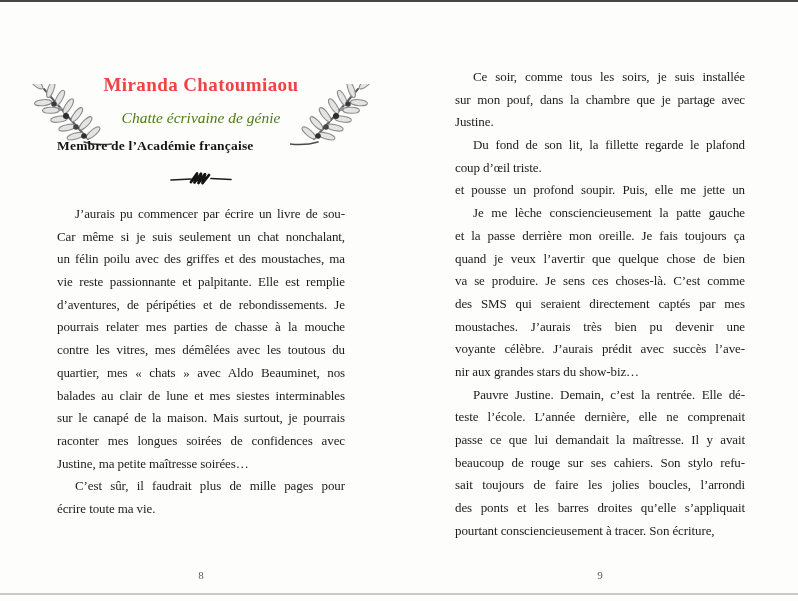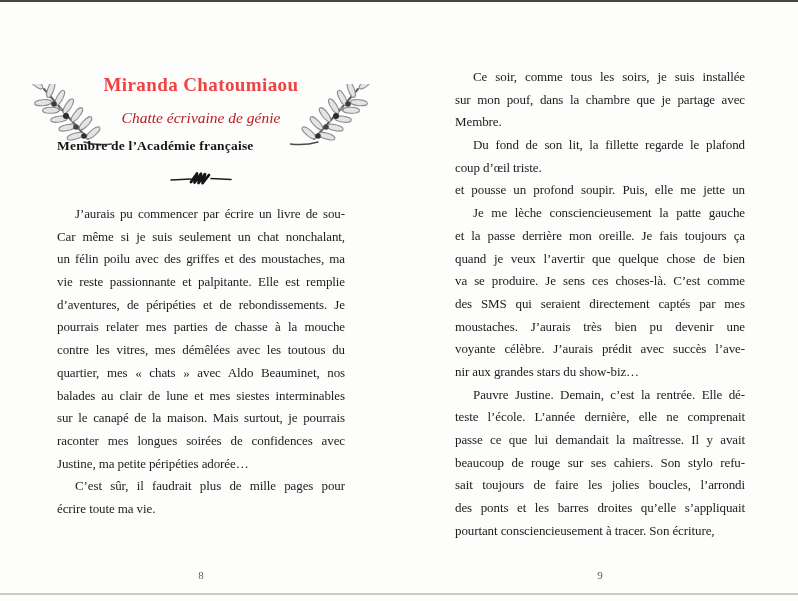--- a/index.html
+++ b/index.html
@@ -15,21 +15,21 @@
   .scanline-bottom { position: absolute; top: 593px; left: 0; width: 100%; height: 2px; background: #c9c9c9; }
 
   
   .hdr-title {
     position: absolute; left: 57px; top: 74px; width: 288px;
     text-align: center; font-size: 19px; font-weight: 700; letter-spacing: .4px;
     color: #ef4444;
   }
   .hdr-sub {
     position: absolute; left: 57px; top: 109px; width: 288px;
-    text-align: center; font-style: italic; font-size: 15.5px; color: #b91c1c;
+    text-align: center; font-style: italic; font-size: 15.5px; color: #4d7c0f;
   }
   .hdr-mem {
     position: absolute; left: 57px; top: 138px; width: 288px;
     text-align: left; font-weight: 700; font-size: 13.5px; letter-spacing: .2px;
     color: #141414;
   }
   .branch { position: absolute; width: 80px; height: 70px; }
   .branch.b-left  { left: 32px;  top: 84px; }
   .branch.b-right { left: 290px; top: 84px; transform: scaleX(-1); }
   .divider { position: absolute; left: 169px; top: 170px; width: 64px; height: 18px; }
@@ -183,33 +183,33 @@
         <div class="tline">Car même si je suis seulement un chat nonchalant,</div>
         <div class="tline">un félin poilu avec des griffes et des moustaches, ma</div>
         <div class="tline">vie reste passionnante et palpitante. Elle est remplie</div>
         <div class="tline">d’aventures, de péripéties et de rebondissements. Je</div>
         <div class="tline">pourrais relater mes parties de chasse à la mouche</div>
         <div class="tline">contre les vitres, mes démêlées avec les toutous du</div>
         <div class="tline">quartier, mes « chats » avec Aldo Beauminet, nos</div>
         <div class="tline">balades au clair de lune et mes siestes interminables</div>
         <div class="tline">sur le canapé de la maison. Mais surtout, je pourrais</div>
         <div class="tline">raconter mes longues soirées de confidences avec</div>
-        <div class="tline last">Justine, ma petite péripéties adorée…</div>
+        <div class="tline last">Justine, ma petite maîtresse soirées…</div>
         <div class="tline indent">C’est sûr, il faudrait plus de mille pages pour</div>
         <div class="tline last">écrire toute ma vie.</div>
       </div>
 
     <div class="pagenum p-left">8</div>
   </div>
 
   <div>
     <div class="body-col body-right" id="right-body">
         <div class="tline indent">Ce soir, comme tous les soirs, je suis installée</div>
         <div class="tline">sur mon pouf, dans la chambre que je partage avec</div>
-        <div class="tline last">Membre.</div>
+        <div class="tline last">Justine.</div>
         <div class="tline indent">Du fond de son lit, la fillette regarde le plafond</div>
         <div class="tline last">coup d’œil triste.</div>
         <div class="tline">et pousse un profond soupir. Puis, elle me jette un</div>
         <div class="tline indent">Je me lèche consciencieusement la patte gauche</div>
         <div class="tline">et la passe derrière mon oreille. Je fais toujours ça</div>
         <div class="tline">quand je veux l’avertir que quelque chose de bien</div>
         <div class="tline">va se produire. Je sens ces choses-là. C’est comme</div>
         <div class="tline">des SMS qui seraient directement captés par mes</div>
         <div class="tline">moustaches. J’aurais très bien pu devenir une</div>
         <div class="tline">voyante célèbre. J’aurais prédit avec succès l’ave-</div>

